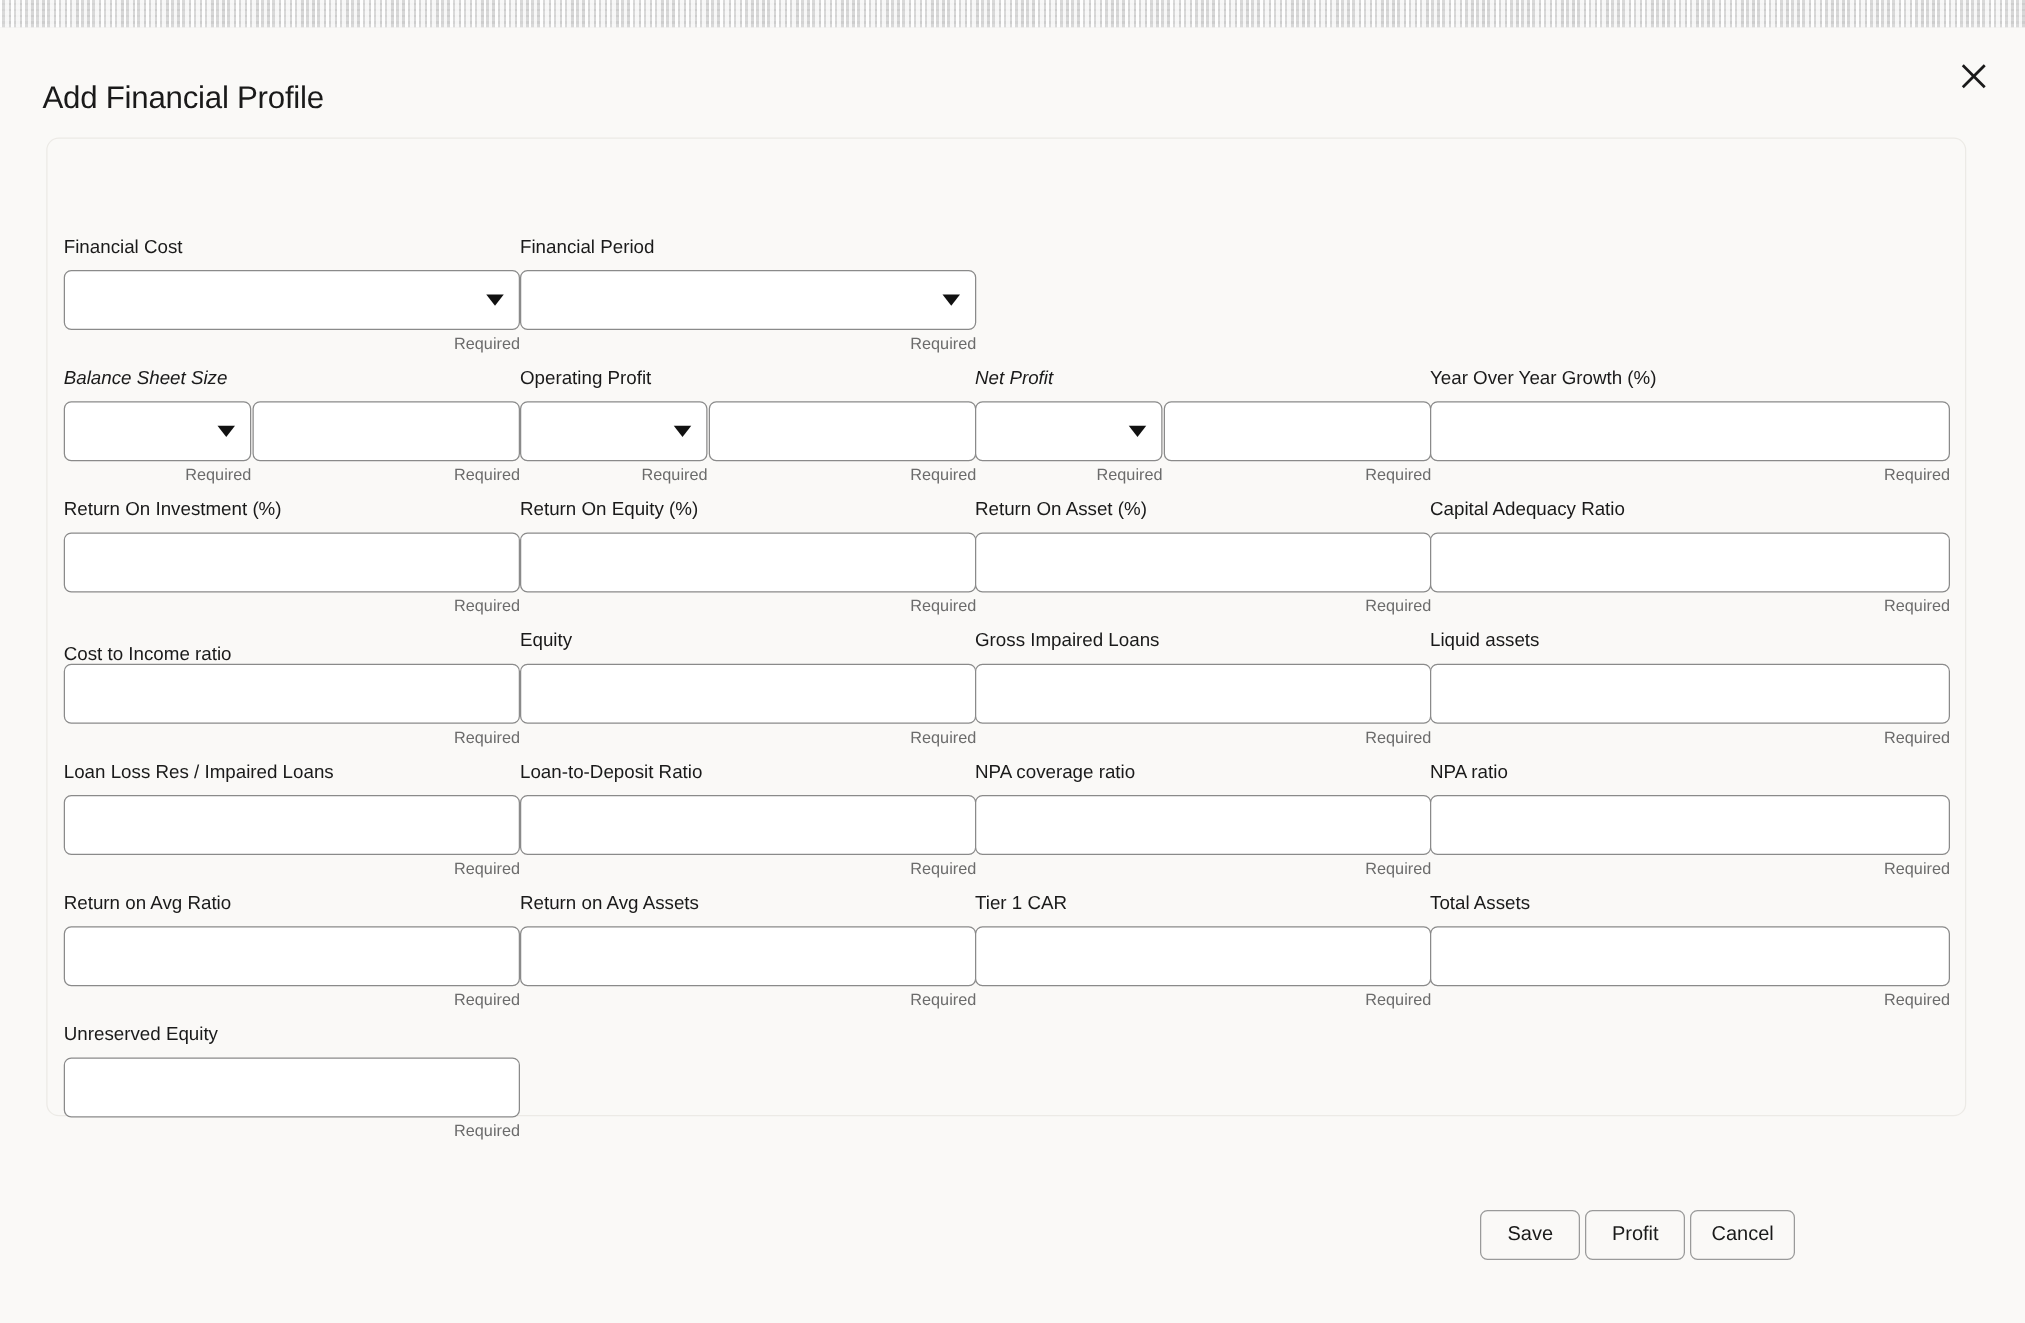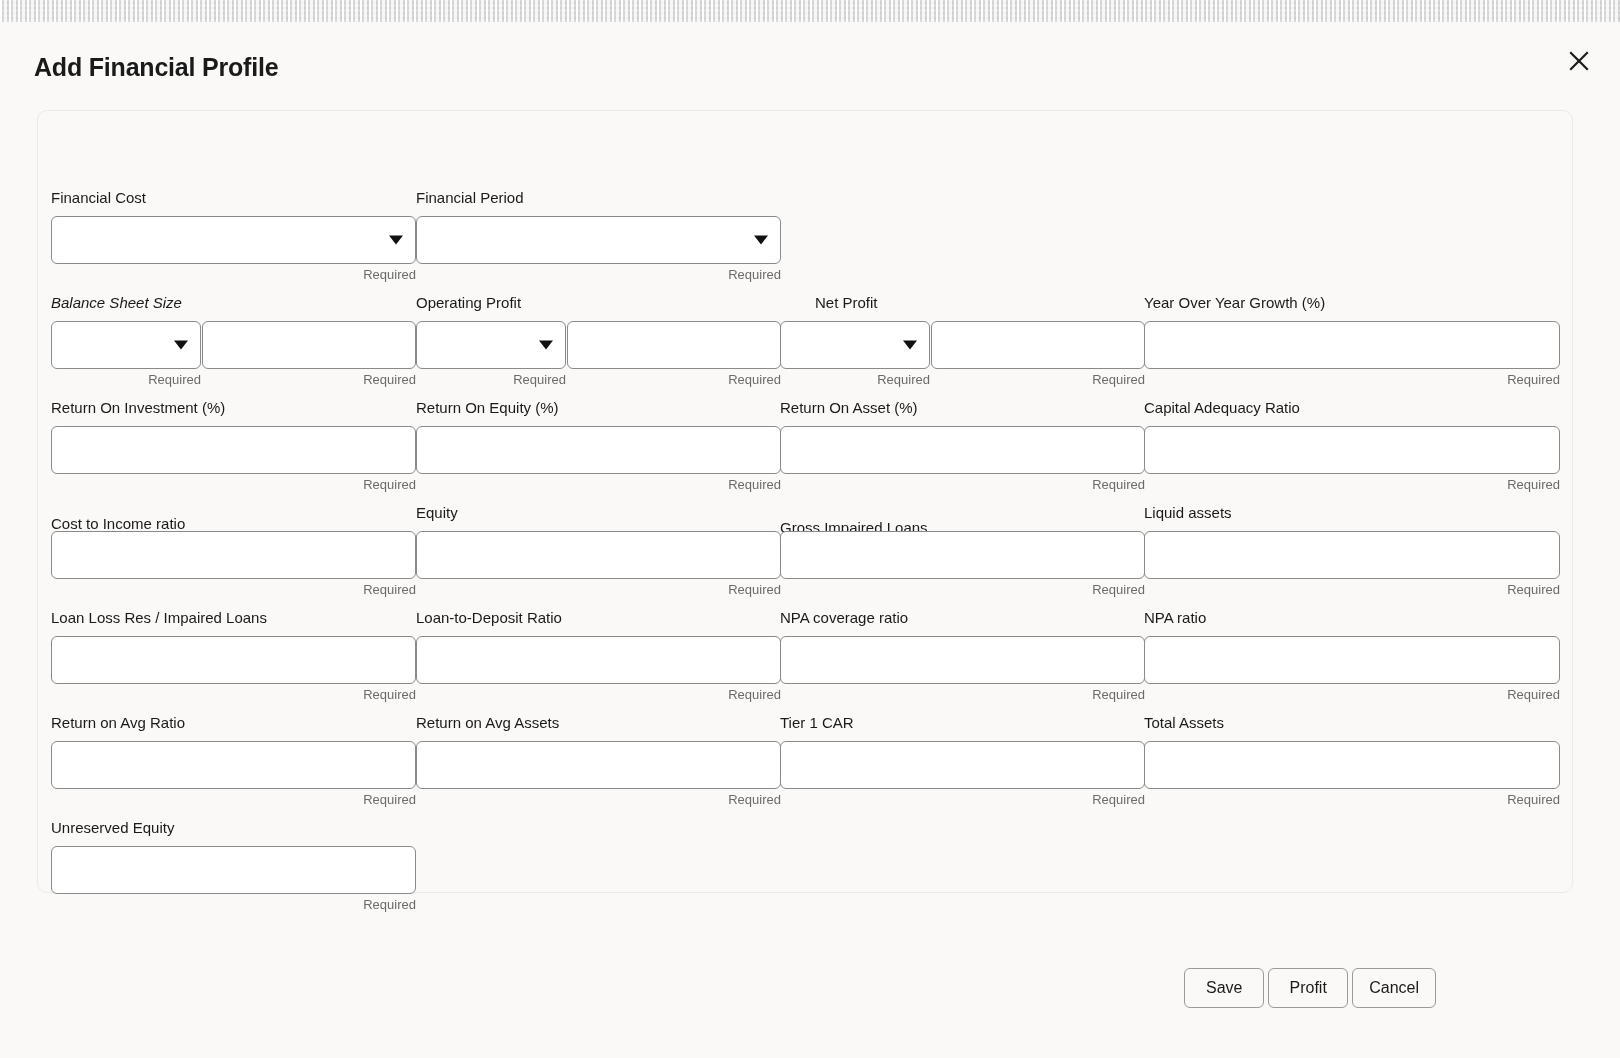--- a/index.html
+++ b/index.html
@@ -33,23 +33,23 @@
     top: 22px; right: 24px;
     width: 34px; height: 34px;
     display: flex; align-items: center; justify-content: center;
     cursor: pointer;
     background: transparent; border: none; padding: 0;
   }
   #close-button svg { display: block; }
 
   #page-title {
     position: absolute;
-    left: 34px; top: 31px;
+    left: 34px; top: 42px;
     font-size: 25px;
-    font-weight: bold;
+    font-weight: normal;
     color: #1a1a1a;
     letter-spacing: -0.2px;
   }
 
   #form-card {
     position: absolute;
     left: 37px; top: 88px;
     width: 1536px; height: 783px;
     border: 1px solid #eceae6;
     border-radius: 10px;
@@ -180,21 +180,21 @@
         <div class="helper" style="left: 13px; top: 261px; width: 150px;">Required</div>
         <div class="helper" style="left: 164px; top: 261px; width: 214px;">Required</div>
         <div class="field-label" style="position: absolute; left: 378px; top: 183px;">Operating Profit</div>
         <div class="sel-wrap" style="position: absolute; left: 378px; top: 210px; width: 150px;">
           <span class="sel-value"></span>
           <span class="caret"></span>
         </div>
         <input type="text" class="txt-input" value="" style="position: absolute; left: 529px; top: 210px; width: 214px;">
         <div class="helper" style="left: 378px; top: 261px; width: 150px;">Required</div>
         <div class="helper" style="left: 529px; top: 261px; width: 214px;">Required</div>
-        <div class="field-label" style="position: absolute; left: 777px; top: 183px;">Net Profit</div>
+        <div class="field-label" style="position: absolute; left: 742px; top: 183px; font-style: italic;">Net Profit</div>
         <div class="sel-wrap" style="position: absolute; left: 742px; top: 210px; width: 150px;">
           <span class="sel-value"></span>
           <span class="caret"></span>
         </div>
         <input type="text" class="txt-input" value="" style="position: absolute; left: 893px; top: 210px; width: 214px;">
         <div class="helper" style="left: 742px; top: 261px; width: 150px;">Required</div>
         <div class="helper" style="left: 893px; top: 261px; width: 214px;">Required</div>
         <div class="field-label" style="position: absolute; left: 1106px; top: 183px;">Year Over Year Growth (%)</div>
         <input type="text" class="txt-input" value="" style="position: absolute; left: 1106px; top: 210px; width: 416px;">
         <div class="helper" style="left: 1106px; top: 261px; width: 416px;">Required</div>
@@ -209,21 +209,21 @@
         <div class="helper" style="left: 742px; top: 366px; width: 365px;">Required</div>
         <div class="field-label" style="position: absolute; left: 1106px; top: 288px;">Capital Adequacy Ratio</div>
         <input type="text" class="txt-input" value="" style="position: absolute; left: 1106px; top: 315px; width: 416px;">
         <div class="helper" style="left: 1106px; top: 366px; width: 416px;">Required</div>
         <div class="field-label" style="position: absolute; left: 13px; top: 404px;">Cost to Income ratio</div>
         <input type="text" class="txt-input" value="" style="position: absolute; left: 13px; top: 420px; width: 365px;">
         <div class="helper" style="left: 13px; top: 471px; width: 365px;">Required</div>
         <div class="field-label" style="position: absolute; left: 378px; top: 393px;">Equity</div>
         <input type="text" class="txt-input" value="" style="position: absolute; left: 378px; top: 420px; width: 365px;">
         <div class="helper" style="left: 378px; top: 471px; width: 365px;">Required</div>
-        <div class="field-label" style="position: absolute; left: 742px; top: 408px;">Gross Impaired Loans</div>
+        <div class="field-label" style="position: absolute; left: 742px; top: 393px;">Gross Impaired Loans</div>
         <input type="text" class="txt-input" value="" style="position: absolute; left: 742px; top: 420px; width: 365px;">
         <div class="helper" style="left: 742px; top: 471px; width: 365px;">Required</div>
         <div class="field-label" style="position: absolute; left: 1106px; top: 393px;">Liquid assets</div>
         <input type="text" class="txt-input" value="" style="position: absolute; left: 1106px; top: 420px; width: 416px;">
         <div class="helper" style="left: 1106px; top: 471px; width: 416px;">Required</div>
         <div class="field-label" style="position: absolute; left: 13px; top: 498px;">Loan Loss Res / Impaired Loans</div>
         <input type="text" class="txt-input" value="" style="position: absolute; left: 13px; top: 525px; width: 365px;">
         <div class="helper" style="left: 13px; top: 576px; width: 365px;">Required</div>
         <div class="field-label" style="position: absolute; left: 378px; top: 498px;">Loan-to-Deposit Ratio</div>
         <input type="text" class="txt-input" value="" style="position: absolute; left: 378px; top: 525px; width: 365px;">

